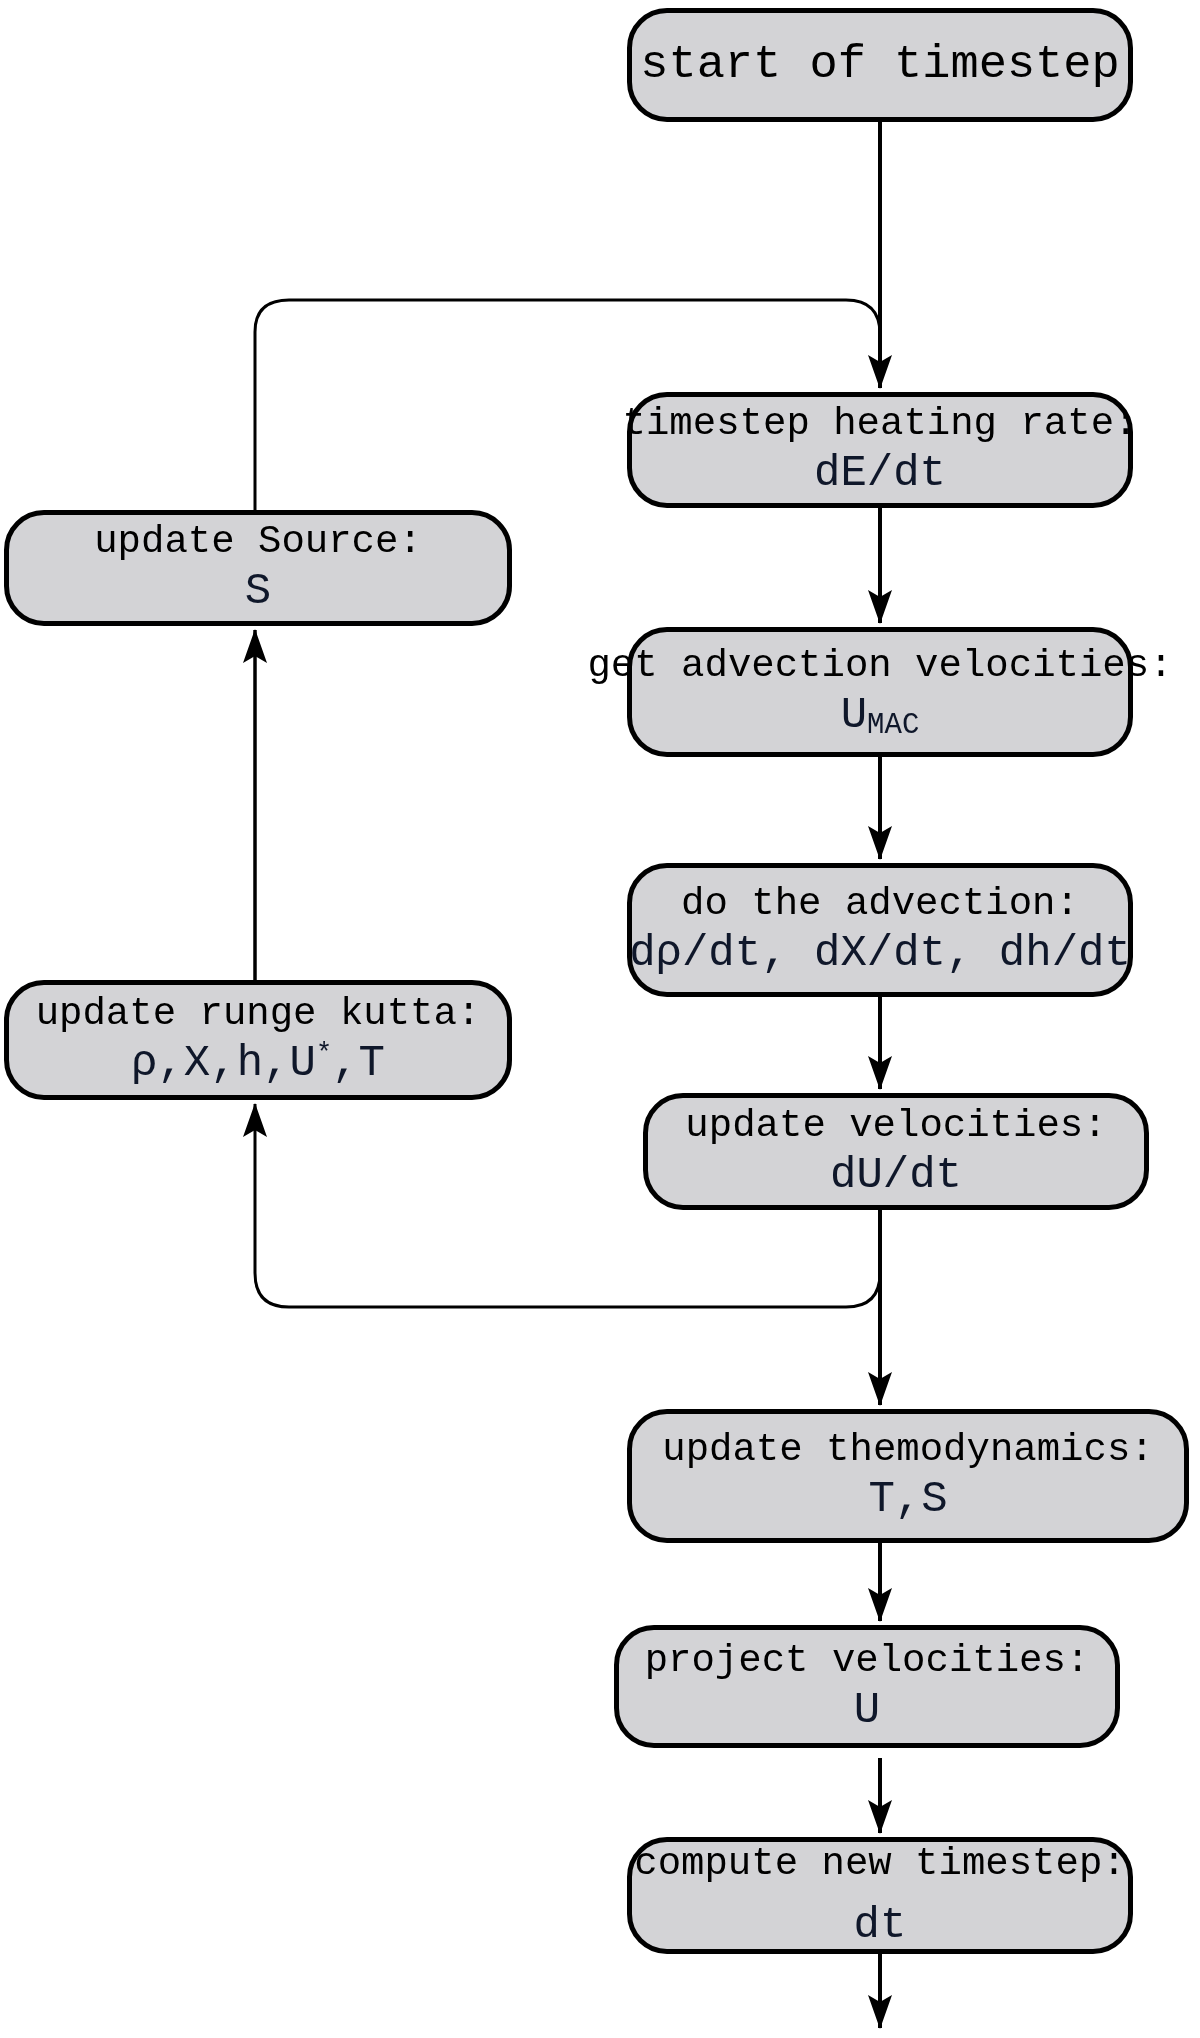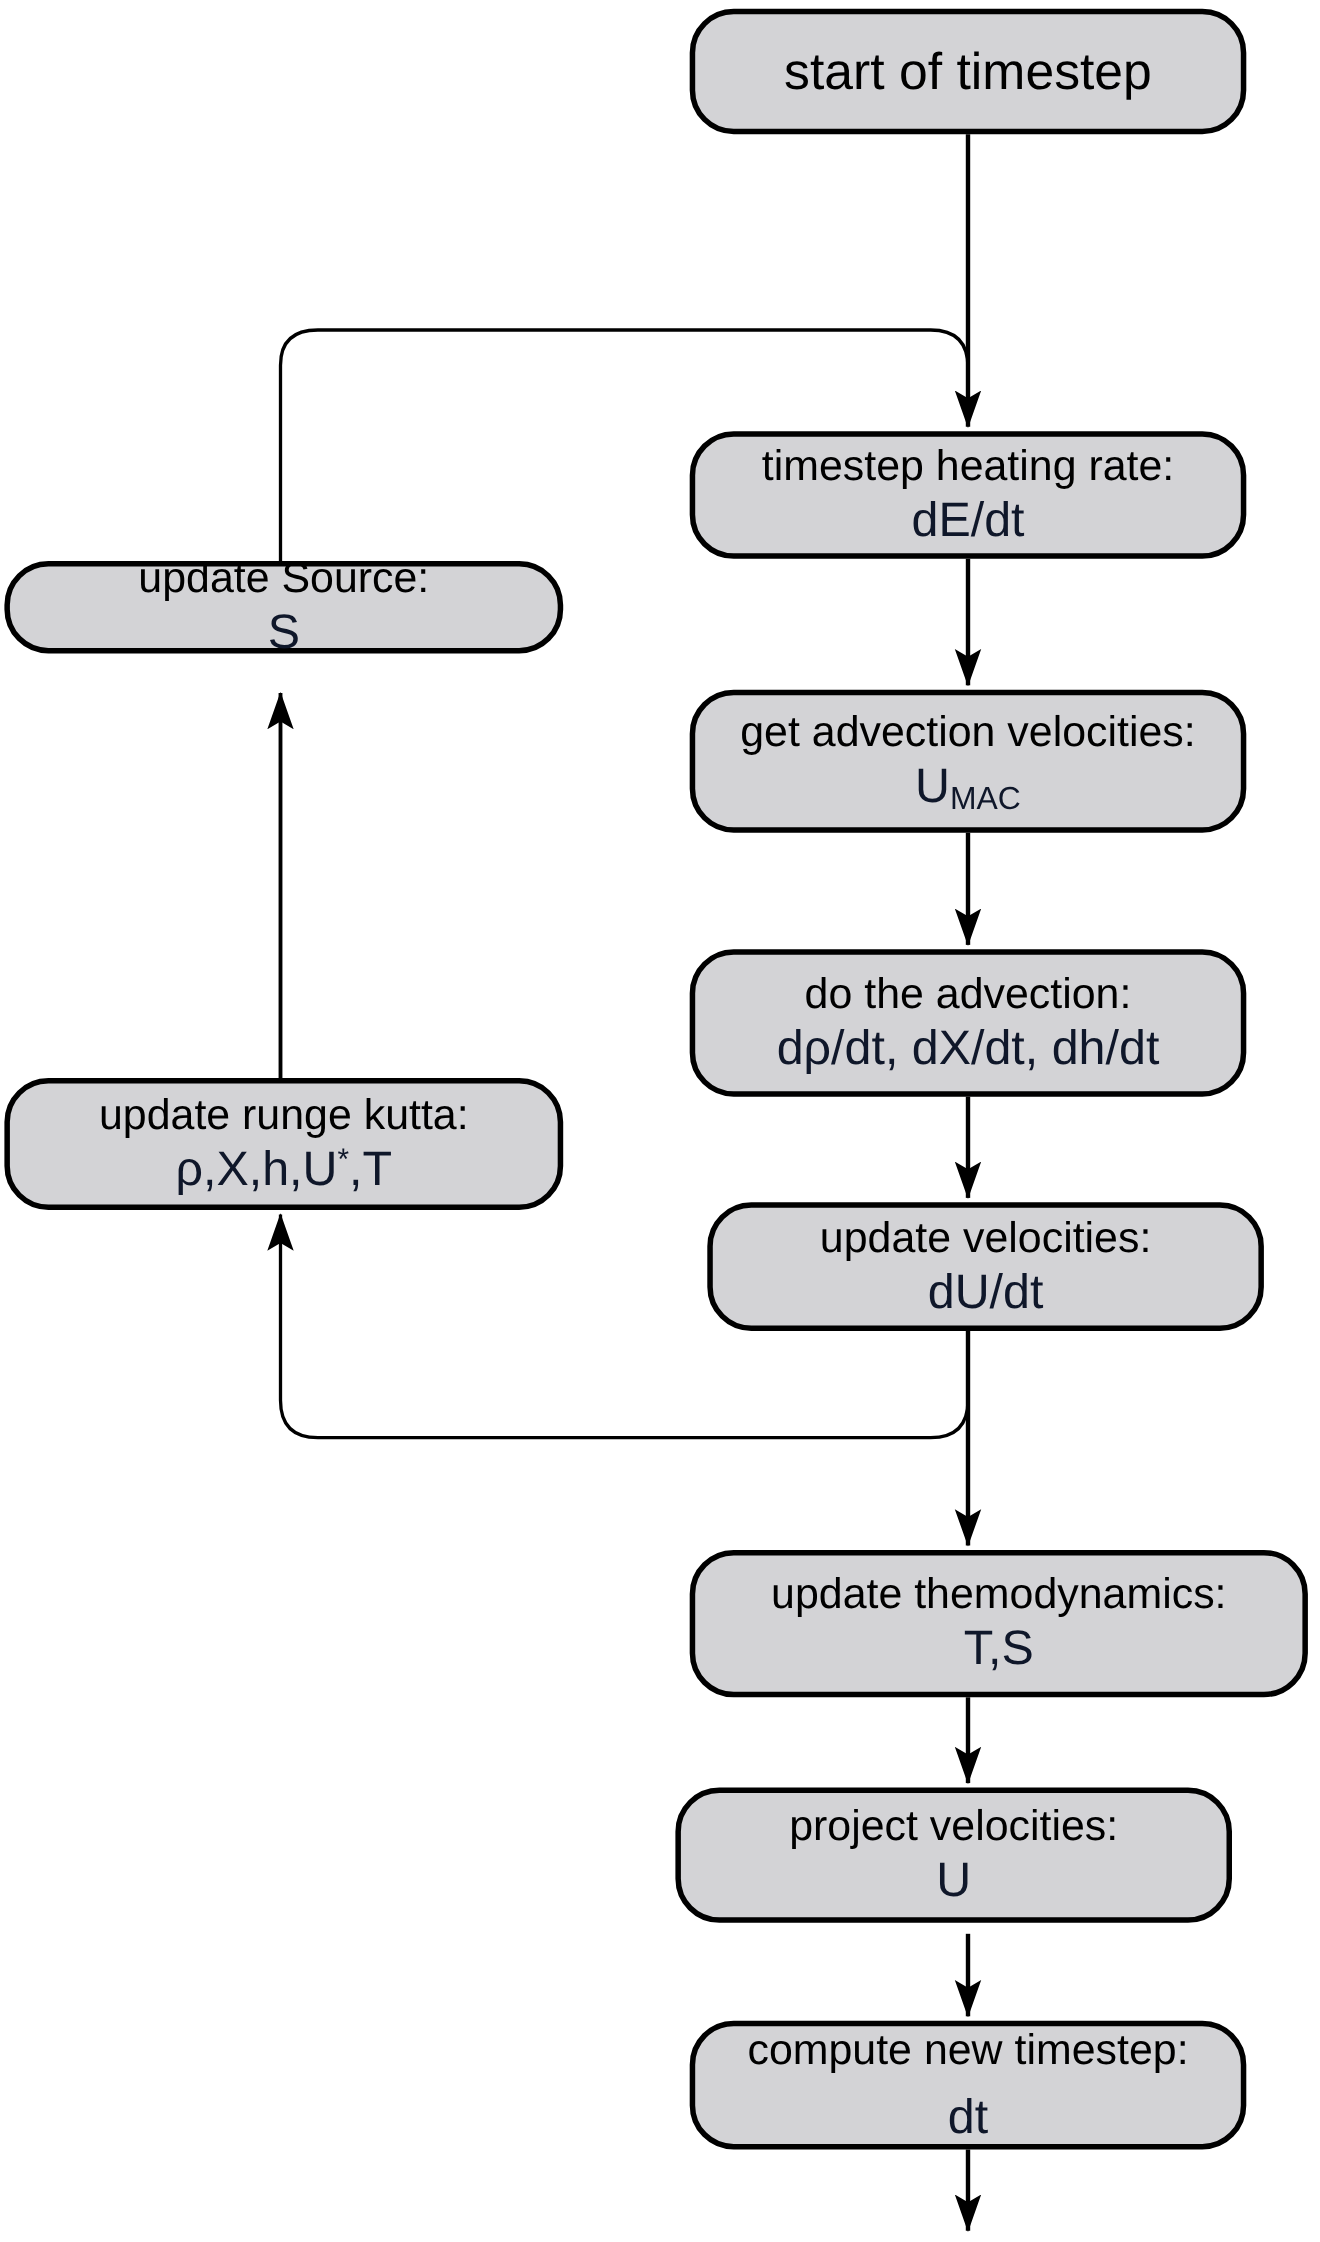--- a/index.html
+++ b/index.html
@@ -1,21 +1,21 @@
 <!DOCTYPE html>
 <html><head>
 <meta charset="utf-8">
 <style>
   html, body { margin: 0; padding: 0; background: #ffffff; }
   #canvas {
     position: relative;
     width: 1200px;
     height: 2038px;
     background: #ffffff;
-    font-family: Liberation Sans, sans-serif;
+    font-family: Liberation Mono, monospace;
     overflow: hidden;
   }
   #edges {
     position: absolute;
     left: 0; top: 0;
     width: 1200px; height: 2038px;
     z-index: 0;
   }
   .node {
     position: absolute;
@@ -62,21 +62,21 @@
   
   #node-compute-heating   { left: 627px; top: 392px;  width: 506px; height: 116px; }
   #node-get-advection     { left: 627px; top: 627px;  width: 506px; height: 130px; }
   #node-do-advection      { left: 627px; top: 863px;  width: 506px; height: 134px; }
   #node-update-velocities { left: 627px; top: 1093px; width: 506px; height: 117px; margin-left: 16px; }
   #node-update-thermo     { left: 627px; top: 1409px; width: 562px; height: 134px; text-align: right; }
   #node-project           { left: 614px; top: 1625px; width: 506px; height: 123px; }
   #node-new-timestep      { left: 627px; top: 1837px; width: 506px; height: 117px; gap: 16px; }
 
   
-  #node-update-source     { left: 4px;   top: 510px;  width: 508px; height: 84px; }
+  #node-update-source     { left: 4px;   top: 510px;  width: 508px; height: 116px; }
   #node-runge-kutta       { left: 4px;   top: 980px;  width: 508px; height: 120px; }
 </style>
 </head>
 <body>
 
 <div id="canvas">
 
   <svg id="edges" viewBox="0 0 1200 2038" xmlns="http://www.w3.org/2000/svg">
     <defs>
       <marker id="arrow" viewBox="0 0 34 26" refX="33" refY="13" markerWidth="34" markerHeight="26" markerUnits="userSpaceOnUse" orient="auto">

